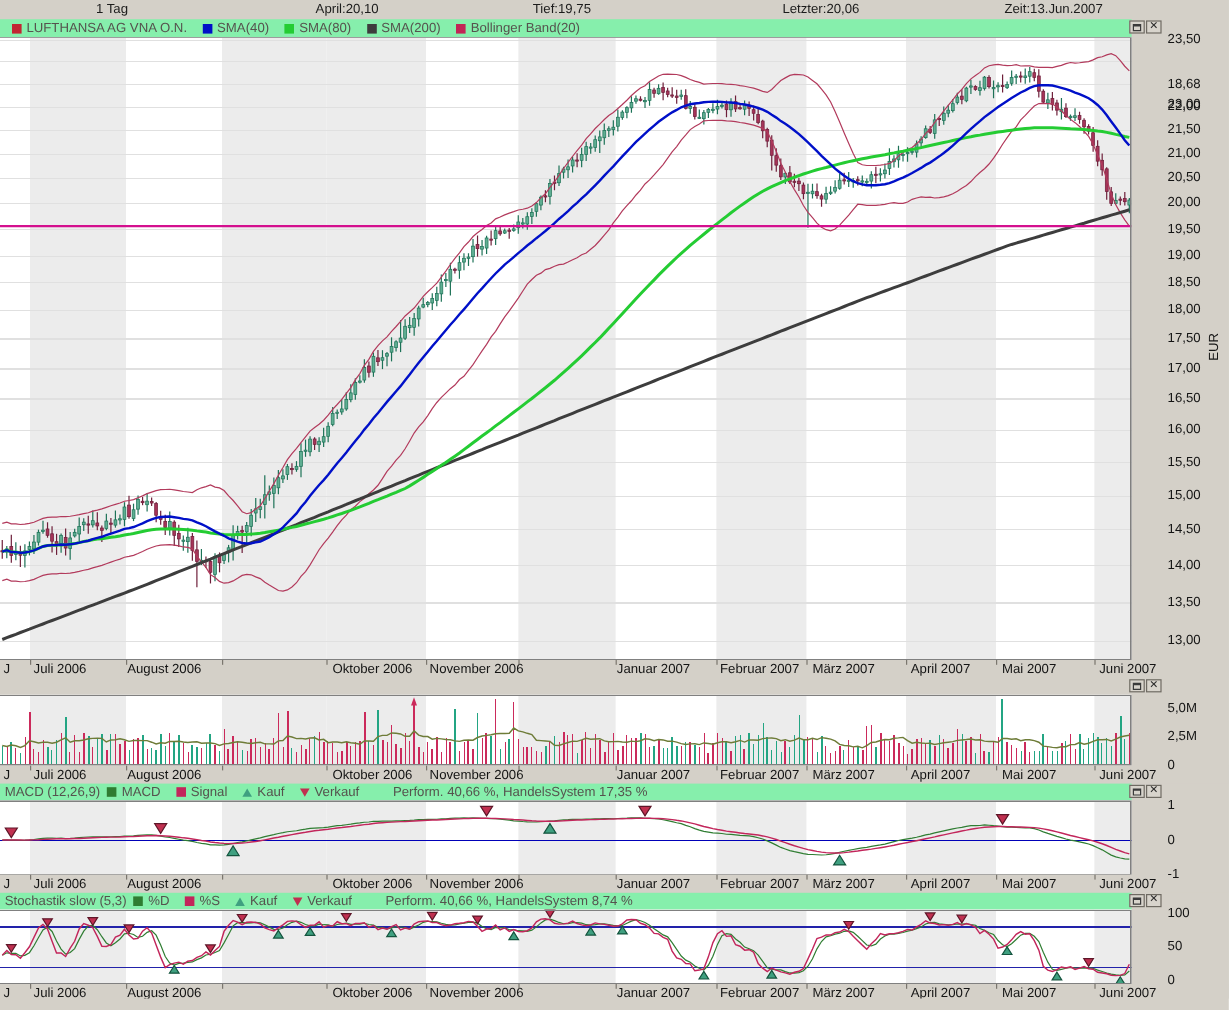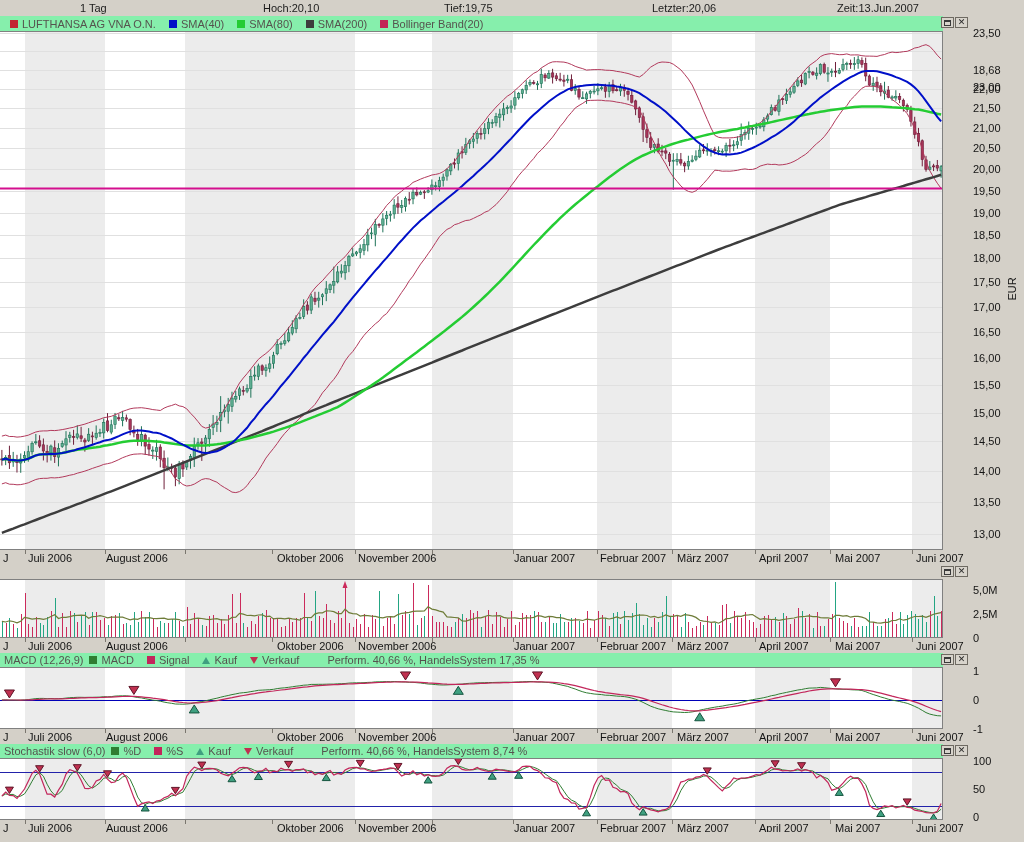--- a/index.html
+++ b/index.html
@@ -26,21 +26,21 @@
 .winbox{width:7px;height:6px;box-sizing:border-box;border:1px solid #3a3a3a;border-top-width:2px}
 .win-close{font-size:9px;line-height:9px;color:#2a2a2a;font-family:"DejaVu Sans",sans-serif}
 </style>
 </head>
 <body>
 
 <div id="app">
 
   <div class="hdr">
     <span style="left:80px">1 Tag</span>
-    <span style="left:263px">Hoch:20,10</span>
+    <span style="left:263px">April:20,10</span>
     <span style="left:444px">Tief:19,75</span>
     <span style="left:652px">Letzter:20,06</span>
     <span style="left:837px">Zeit:13.Jun.2007</span>
   </div>
 
   <div class="legend-row" id="legend-main" style="top:16px;height:15px">
     <span class="legend-items" id="legend-main-items">
         <span class="legend-item">
           <span class="sw" style="background: rgb(194, 37, 50);"></span>
           <span>LUFTHANSA AG VNA O.N.</span>
@@ -1001,21 +1001,21 @@
       <div class="xl" style="left: 677px;">März 2007</div>
       <div class="xtick" style="left: 755px;"></div>
       <div class="xl" style="left: 759px;">April 2007</div>
       <div class="xtick" style="left: 830px;"></div>
       <div class="xl" style="left: 835px;">Mai 2007</div>
       <div class="xtick" style="left: 912px;"></div>
       <div class="xl" style="left: 916px;">Juni 2007</div>
     </div>
 
   <div class="legend-row" id="legend-stoch" style="top:744px;height:14px">
-    <span class="legend-title">Stochastik slow (6,0)</span>
+    <span class="legend-title">Stochastik slow (5,3)</span>
     <span class="legend-items" id="legend-stoch-items">
         <span class="legend-item">
           <span class="sw" style="background: rgb(47, 125, 50);"></span>
           <span>%D</span>
         </span>
         <span class="legend-item">
           <span class="sw" style="background: rgb(194, 38, 91);"></span>
           <span>%S</span>
         </span>
         <span class="legend-item">

